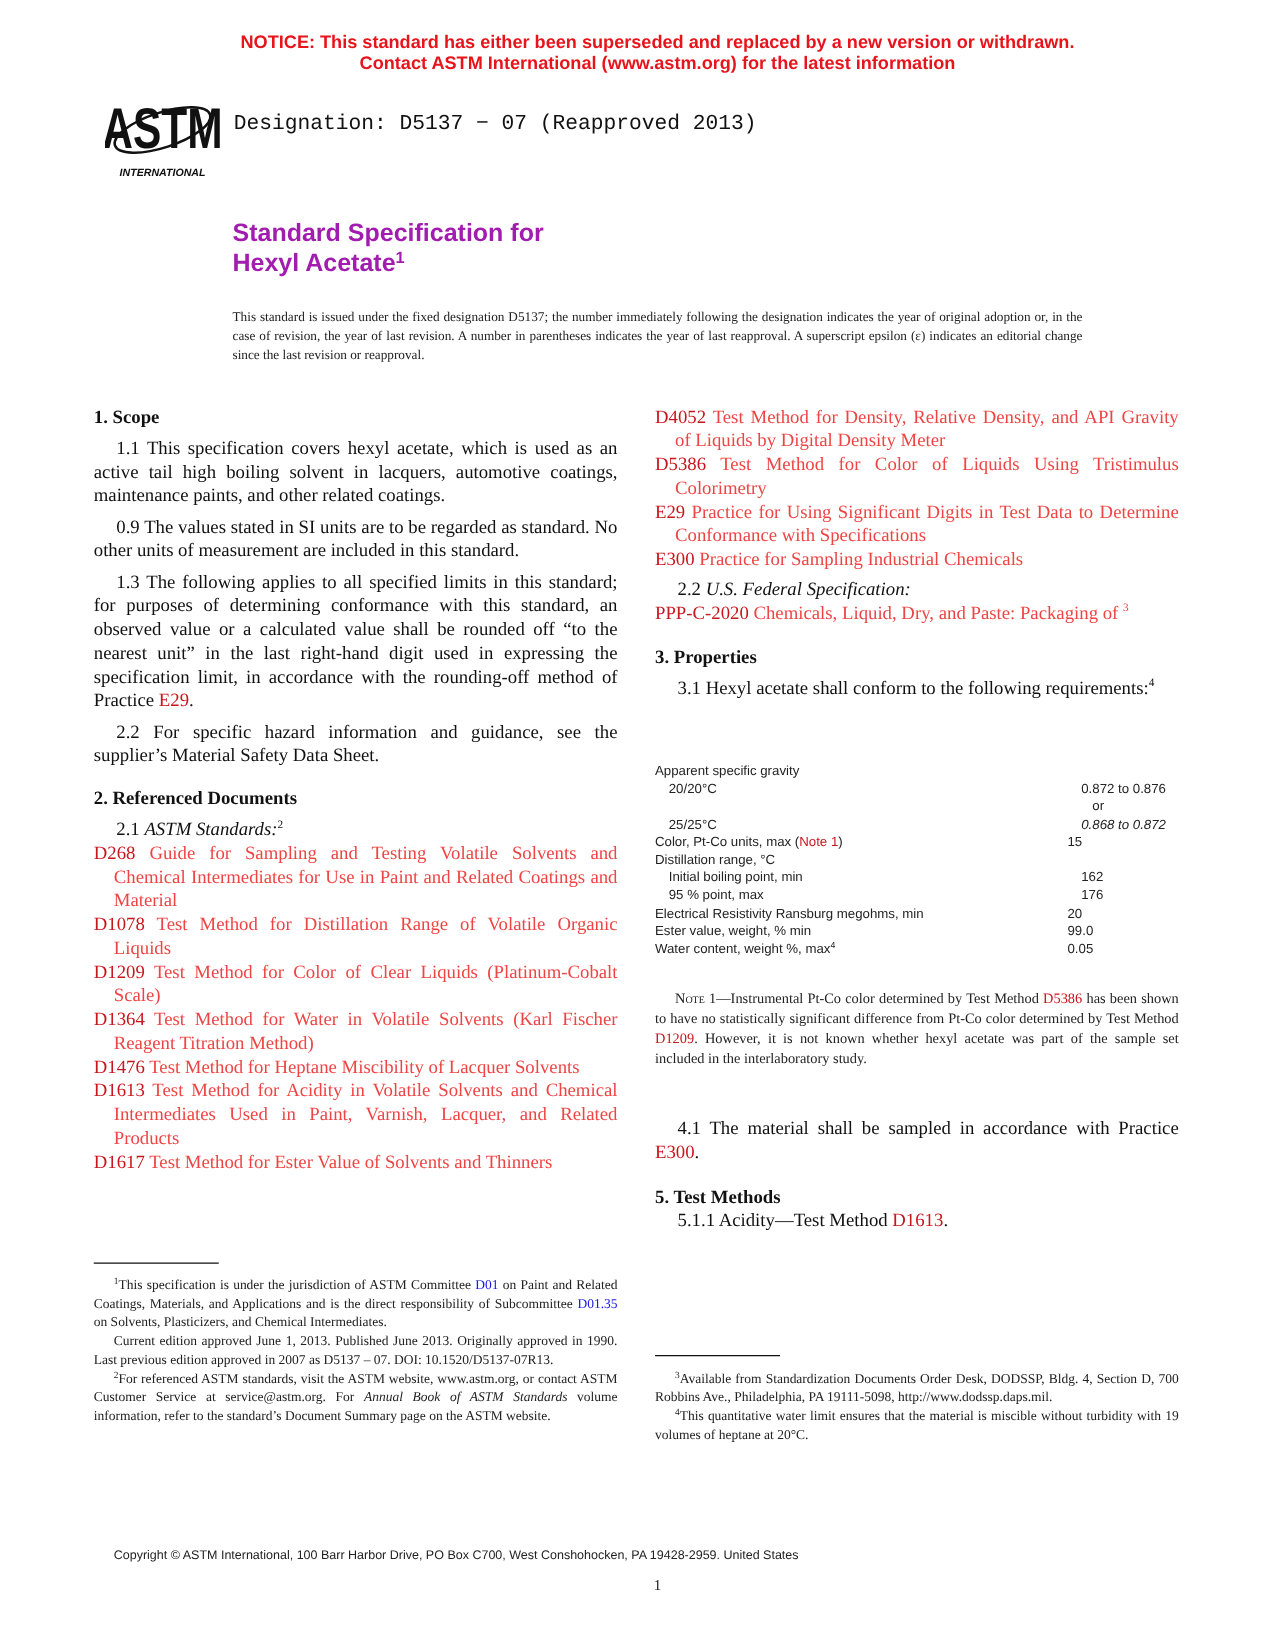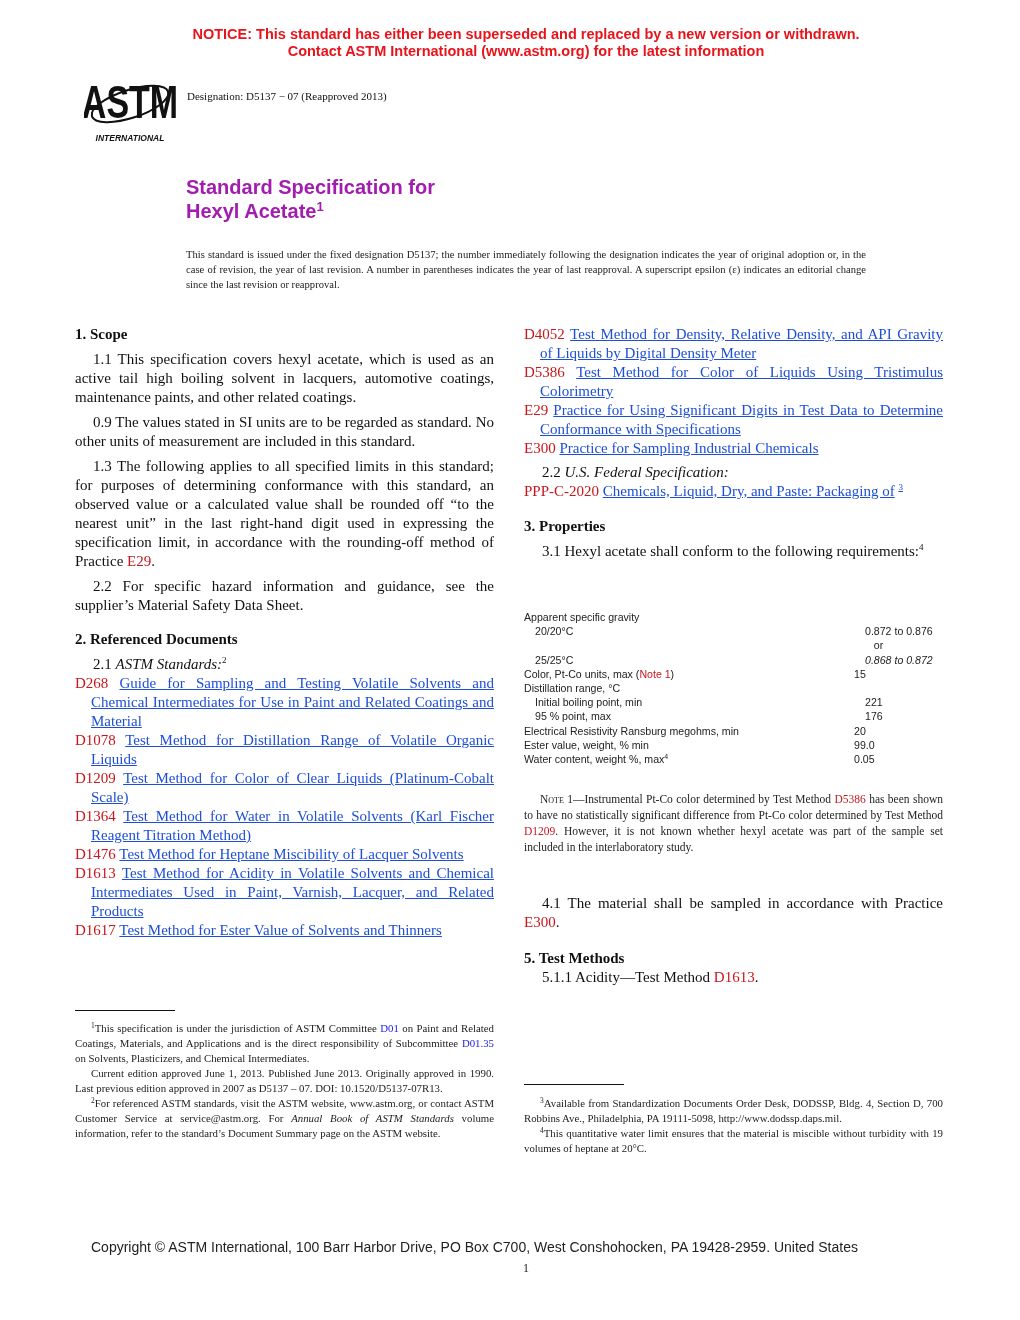--- a/index.html
+++ b/index.html
@@ -2,55 +2,55 @@
 <html><head>
 <meta charset="utf-8">
 <style>
   html, body { margin:0; padding:0; background:#ffffff; }
   body { width:1020px; height:1320px; position:relative; overflow:hidden; color:#111; }
   .abs { position:absolute;padding-left:16px; }
 
   .notice { left:0; width:1020px; top:26px; text-align:center; color:#e8141b; font-family:"Liberation Sans", sans-serif; font-weight:bold; font-size:14.5px; line-height:17px; }
 
   .logo { left:68px; top:78px; width:92px; height:66px; }
-  .designation { left:171px; top:90px; font-family:Liberation Serif, serif; font-size:11px; color:#111; }
+  .designation { left:171px; top:90px; font-family:Liberation Mono, monospace; font-size:17px; color:#111; }
 
   .title { left:170px; top:175px; font-family:"Liberation Sans", sans-serif; font-weight:bold; font-size:20px; line-height:24px; color:#a21caf; }
   .title sup { font-size:13px; vertical-align: 7px; line-height:0; }
 
   .intro { left:170px; top:247px; width:680px; font-family:"Liberation Serif", serif; font-size:10.6px; line-height:15px; color:#222; text-align:justify; }
 
   .col { position:absolute; font-family:"Liberation Serif", serif; font-size:15px; line-height:19px; color:#111; }
   .colL { left:75px; width:419px; }
   .colR { left:524px; width:419px; }
 
   h2.sec { font-family:"Liberation Serif", serif; font-weight:bold; font-size:15px; margin:0; line-height:19px; }
   p.par { margin:0; text-indent:18px; text-align:justify; }
   .red { color:#c8161d; }
   .ref { padding-left:16px; text-indent:-16px; text-align:justify; margin:0; }
   .ref .code { color:#c8161d; }
-  .ref .desc { color:#1d4ed8;text-decoration:underline; }
+  .ref .desc { color:#ef4444; }
   .ital { font-style:italic; }
 
   .props { position:absolute; left:524px; top:610px; width:420px; font-family:"Liberation Sans", sans-serif; font-size:10.6px; line-height:14.2px; color:#222; }
   .prow { display:flex; }
   .prow .pn { flex:0 0 330px; }
   .prow .pv { flex:1; }
   .ind { padding-left:11px; }
 
   .note { position:absolute; left:524px; top:791px; width:419px; font-family:"Liberation Serif", serif; font-size:11.5px; line-height:16px; text-align:justify; color:#222; text-indent:16px; }
   .sc { font-variant:small-caps; }
 
   .fnrule { position:absolute; height:1px; background:#111; width:100px; }
   .fn { position:absolute; font-family:"Liberation Serif", serif; font-size:10.8px; line-height:15px; color:#222; text-align:justify; }
   .fn p { margin:0; text-indent:16px; }
   .fn sup { font-size:7.5px; vertical-align:4px; line-height:0; }
   .fn .blue2 { color:#1a1ae0; }
 
-  .copyright { left:75px; top:1239px; font-family:"Liberation Sans", sans-serif; font-size:14px; color:#222; }
+  .copyright { left:75px; top:1239px; font-family:"Liberation Sans", sans-serif; font-size:10px; color:#222; }
   .pagenum { left:507px; top:1261px; font-family:"Liberation Serif", serif; font-size:12px; color:#222; }
   sup.s { font-size:9px; vertical-align:6px; line-height:0; }
 </style>
 </head>
 <body>
 
 <div class="abs notice">
   <div>NOTICE: This standard has either been superseded and replaced by a new version or withdrawn.</div>
   <div>Contact ASTM International (www.astm.org) for the latest information</div>
 </div>
@@ -126,21 +126,21 @@
     <div class="prow">
       <div class="pn"><span>Color, Pt-Co units, max (</span><span class="red">Note 1</span><span>)</span></div>
       <div class="pv" style="white-space: pre;">15</div>
     </div>
     <div class="prow">
       <div class="pn"><span>Distillation range, °C</span></div>
       <div class="pv" style="white-space: pre;"></div>
     </div>
     <div class="prow">
       <div class="pn ind"><span>Initial boiling point, min</span></div>
-      <div class="pv" style="white-space: pre;">221</div>
+      <div class="pv" style="white-space: pre;">162</div>
     </div>
     <div class="prow">
       <div class="pn ind"><span>95 % point, max</span></div>
       <div class="pv" style="white-space: pre;">176</div>
     </div>
     <div class="prow">
       <div class="pn"><span>Electrical Resistivity Ransburg megohms, min</span></div>
       <div class="pv" style="white-space: pre;">20</div>
     </div>
     <div class="prow">

